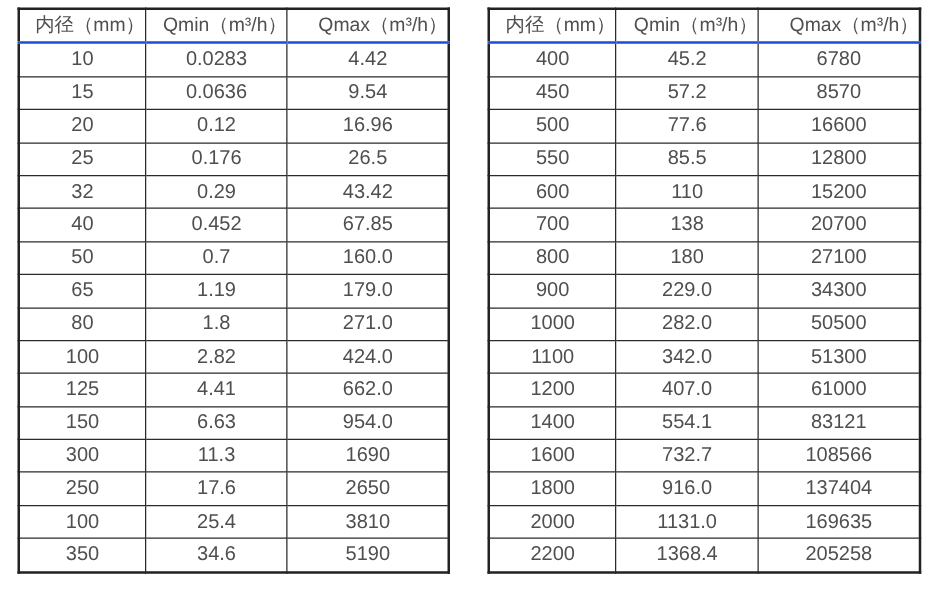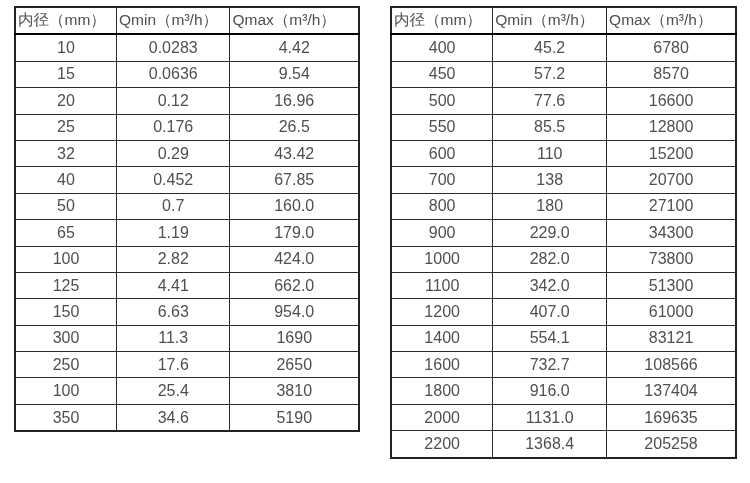--- a/index.html
+++ b/index.html
@@ -29,24 +29,24 @@
   .spec-table td {
     border: 1px solid #2b2b2b;
     color: #4f4f4f;
     height: 25.4px;
     padding: 0;
     overflow: hidden;
     white-space: nowrap;
   }
   .spec-table thead th {
     font-weight: normal;
-    text-align: left;
+    text-align: right;
     font-size: 15.5px;
     padding-left: 2px;
-    border-bottom: 2px solid #000000;
+    border-bottom: 2px solid #1d4ed8;
   }
   .spec-table td {
     text-align: center;
     font-size: 16px;
   }
   .spec-table col.c1 { width: 29.5%; }
   .spec-table col.c2 { width: 33%; }
   .spec-table col.c3 { width: 37.5%; }
 </style>
 </head>
@@ -102,20 +102,25 @@
           <td>50</td>
           <td>0.7</td>
           <td>160.0</td>
         </tr>
         <tr>
           <td>65</td>
           <td>1.19</td>
           <td>179.0</td>
         </tr>
         <tr>
+          <td>80</td>
+          <td>1.8</td>
+          <td>271.0</td>
+        </tr>
+        <tr>
           <td>100</td>
           <td>2.82</td>
           <td>424.0</td>
         </tr>
         <tr>
           <td>125</td>
           <td>4.41</td>
           <td>662.0</td>
         </tr>
         <tr>
@@ -196,21 +201,21 @@
           <td>27100</td>
         </tr>
         <tr>
           <td>900</td>
           <td>229.0</td>
           <td>34300</td>
         </tr>
         <tr>
           <td>1000</td>
           <td>282.0</td>
-          <td>73800</td>
+          <td>50500</td>
         </tr>
         <tr>
           <td>1100</td>
           <td>342.0</td>
           <td>51300</td>
         </tr>
         <tr>
           <td>1200</td>
           <td>407.0</td>
           <td>61000</td>

